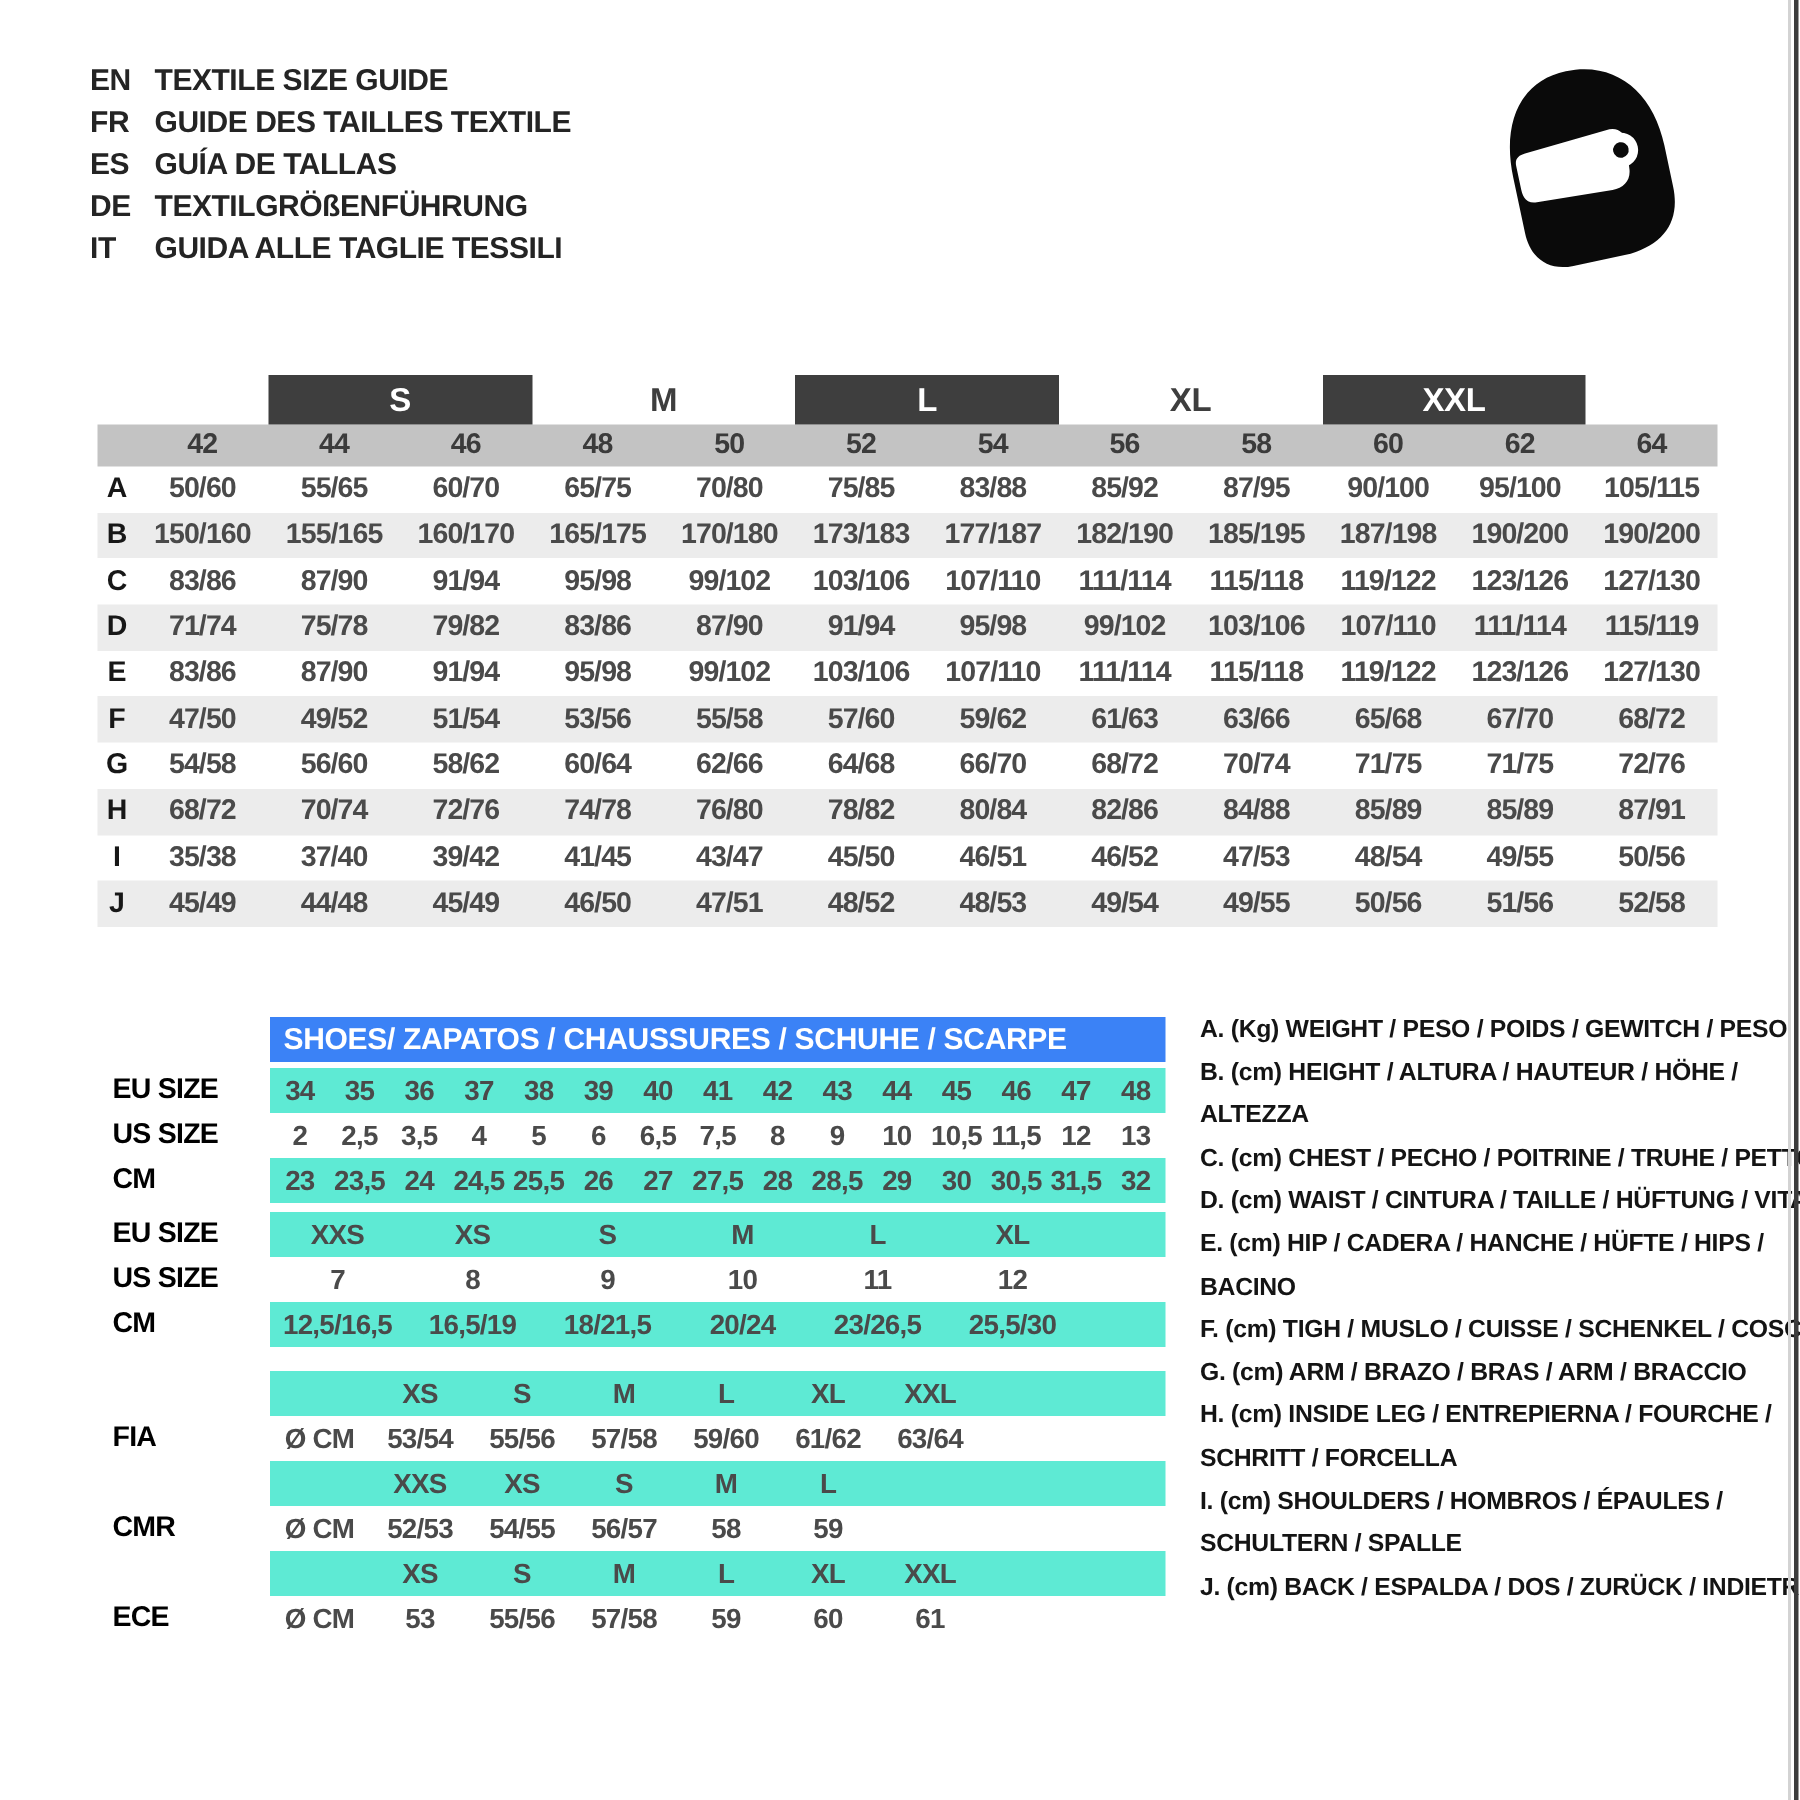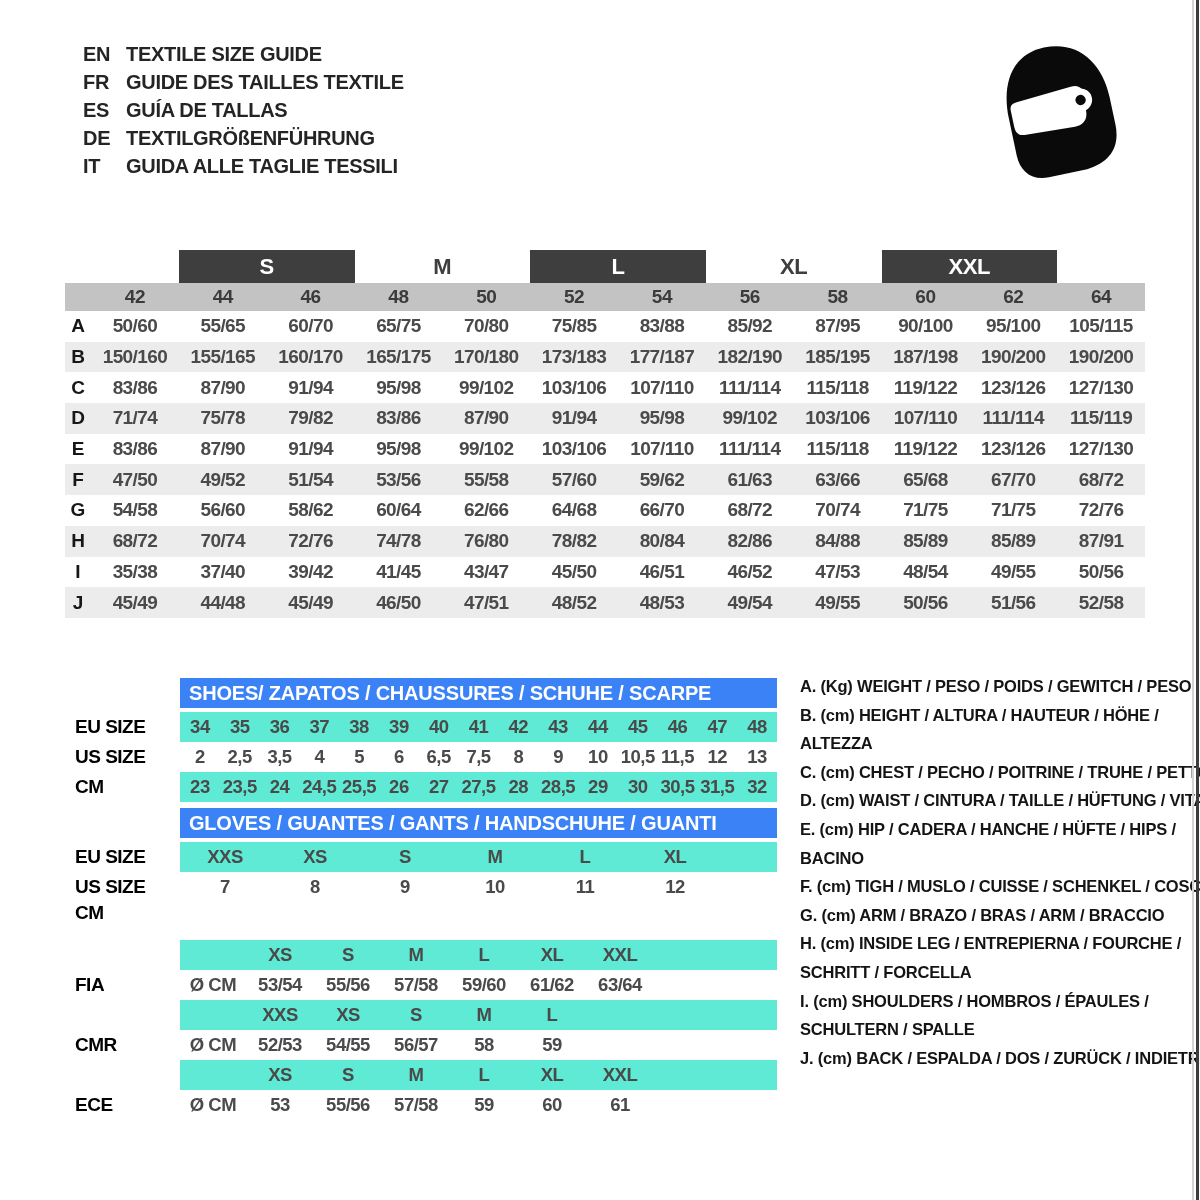--- a/index.html
+++ b/index.html
@@ -1,20 +1,20 @@
 <!DOCTYPE html>
 <html><head>
 <meta charset="utf-8">
 <style>
   html,body{margin:0;padding:0;background:#fff;}
   .page{position:relative;width:1200px;height:1200px;background:#fff;overflow:hidden;
         font-family:"Liberation Sans",sans-serif;font-weight:bold;color:#1d1d1d;}
 
   
-  .lang-block{position:absolute;left:83px;top:40px;}
+  .lang-block{position:absolute;left:60px;top:40px;}
   .lang-row{display:flex;height:28px;align-items:center;font-size:20px;letter-spacing:-0.3px;color:#242424;}
   .lang-code{width:43px;flex:0 0 43px;}
 
   
   .helmet-wrap{position:absolute;left:980px;top:30px;width:152px;height:168px;}
 
   
   .main-table{position:absolute;left:65px;top:250px;width:1080px;}
   .grid13{display:grid;grid-template-columns:26px repeat(12,1fr);}
   .size-band{height:33px;}
@@ -336,24 +336,20 @@
             <div class="scell">29</div>
             <div class="scell">30</div>
             <div class="scell">30,5</div>
             <div class="scell">31,5</div>
             <div class="scell">32</div>
           </div>
         </div>
       </div>
     <div class="gloves" id="glovesTable">
         <div class="trow">
-          <div class="lab-col"></div>
-          <div class="tbar">GLOVES / GUANTES / GANTS / HANDSCHUHE / GUANTI</div>
-        </div>
-        <div class="trow">
           <div class="lab-col">EU SIZE</div>
           <div class="scells stripe-bg">
             <div class="scell">XXS</div>
             <div class="scell">XS</div>
             <div class="scell">S</div>
             <div class="scell">M</div>
             <div class="scell">L</div>
             <div class="scell">XL</div>
           </div>
         </div>
@@ -363,20 +359,28 @@
             <div class="scell">7</div>
             <div class="scell">8</div>
             <div class="scell">9</div>
             <div class="scell">10</div>
             <div class="scell">11</div>
             <div class="scell">12</div>
           </div>
         </div>
         <div class="trow">
           <div class="lab-col">CM</div>
+          <div class="scells stripe-bg">
+            <div class="scell">12,5/16,5</div>
+            <div class="scell">16,5/19</div>
+            <div class="scell">18/21,5</div>
+            <div class="scell">20/24</div>
+            <div class="scell">23/26,5</div>
+            <div class="scell">25,5/30</div>
+          </div>
         </div>
       </div>
     <div class="helm" id="helmetTable">
         <div class="trow">
           <div class="lab-col"></div>
           <div class="scells stripe-bg">
             <div class="scell"></div>
             <div class="scell">XS</div>
             <div class="scell">S</div>
             <div class="scell">M</div>

